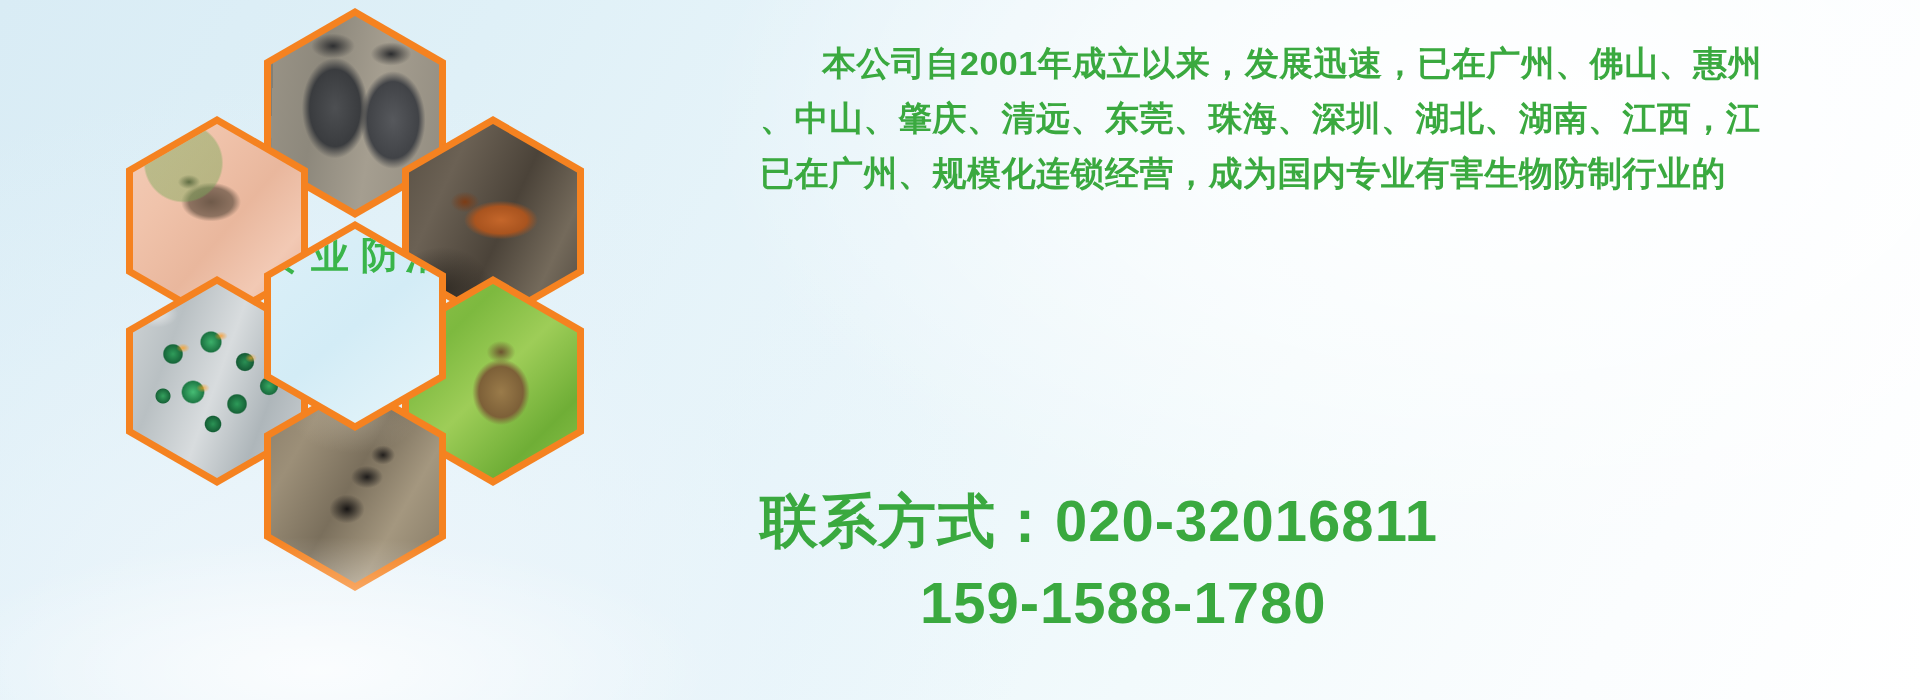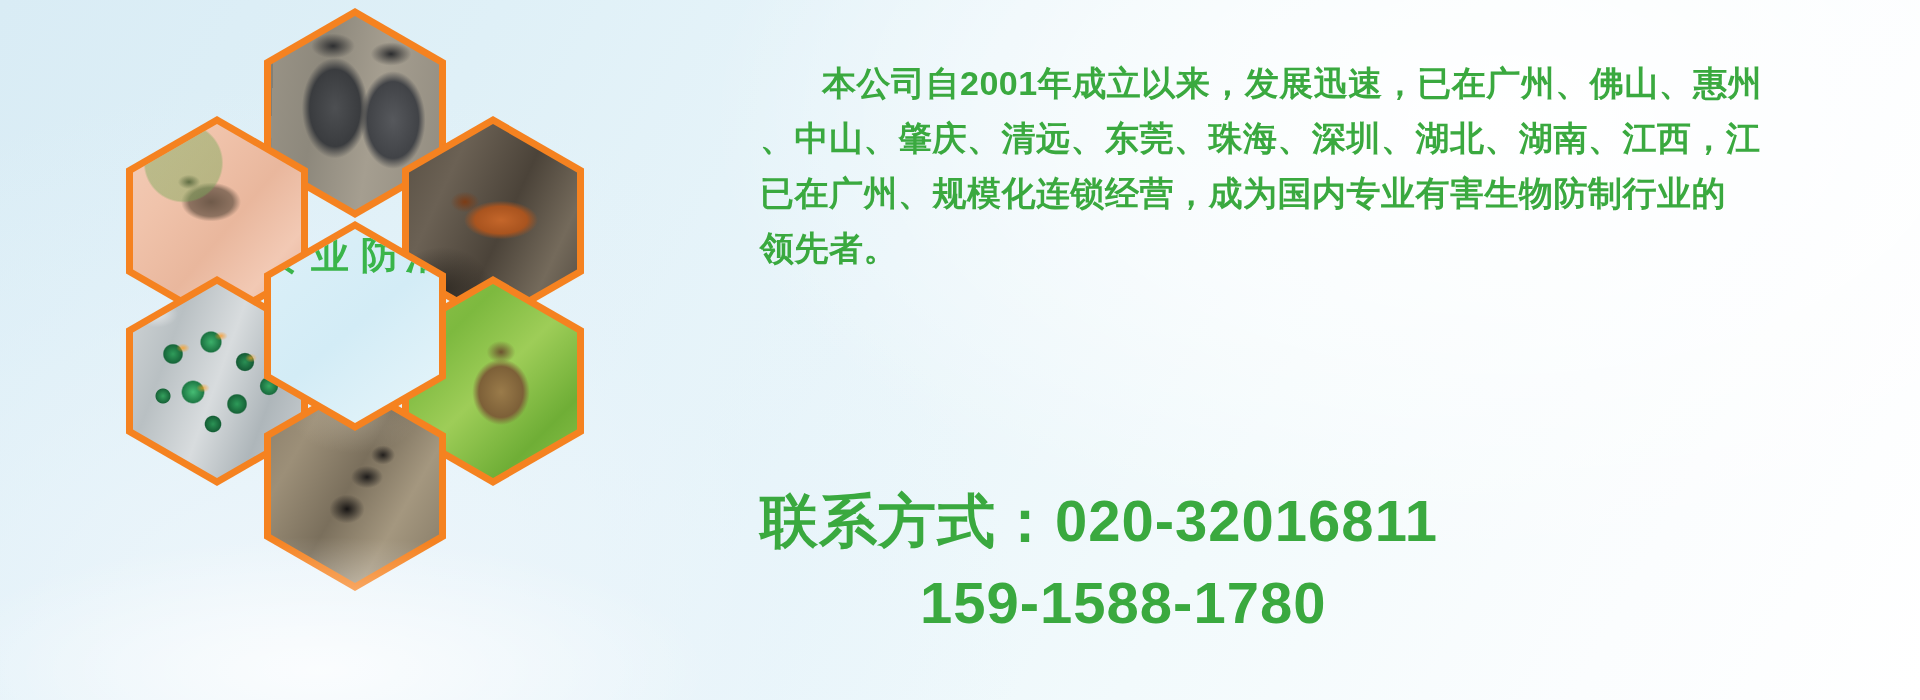--- a/index.html
+++ b/index.html
@@ -200,21 +200,20 @@
     text-indent: 6px;
     white-space: nowrap;
   }
 
   
   .copy {
     position: absolute;
     left: 760px;
     top: 36px;
     width: 1140px;
-    margin-top: 20px;
   }
   .copy-line {
     color: #3aa93f;
     font-size: 34px;
     font-weight: bold;
     line-height: 55px;
     letter-spacing: 0.5px;
     white-space: nowrap;
   }
   .copy-line.indent {
@@ -288,21 +287,20 @@
         <div class="slogan-line">专业</div>
         <div class="slogan-line">防治</div>
       </div>
     </div>
   </div>
 
   <div class="copy">
     <div class="copy-line indent">本公司自2001年成立以来，发展迅速，已在广州、佛山、惠州</div>
     <div class="copy-line">、中山、肇庆、清远、东莞、珠海、深圳、湖北、湖南、江西，江</div>
     <div class="copy-line">已在广州、规模化连锁经营，成为国内专业有害生物防制行业的</div>
-    <div class="copy-line">领先者。</div>
   </div>
 
   <div class="contact">
     <div class="contact-line">联系方式：020-32016811</div>
     <div class="contact-line second">159-1588-1780</div>
   </div>
 
 </div>
 
 </body></html>

